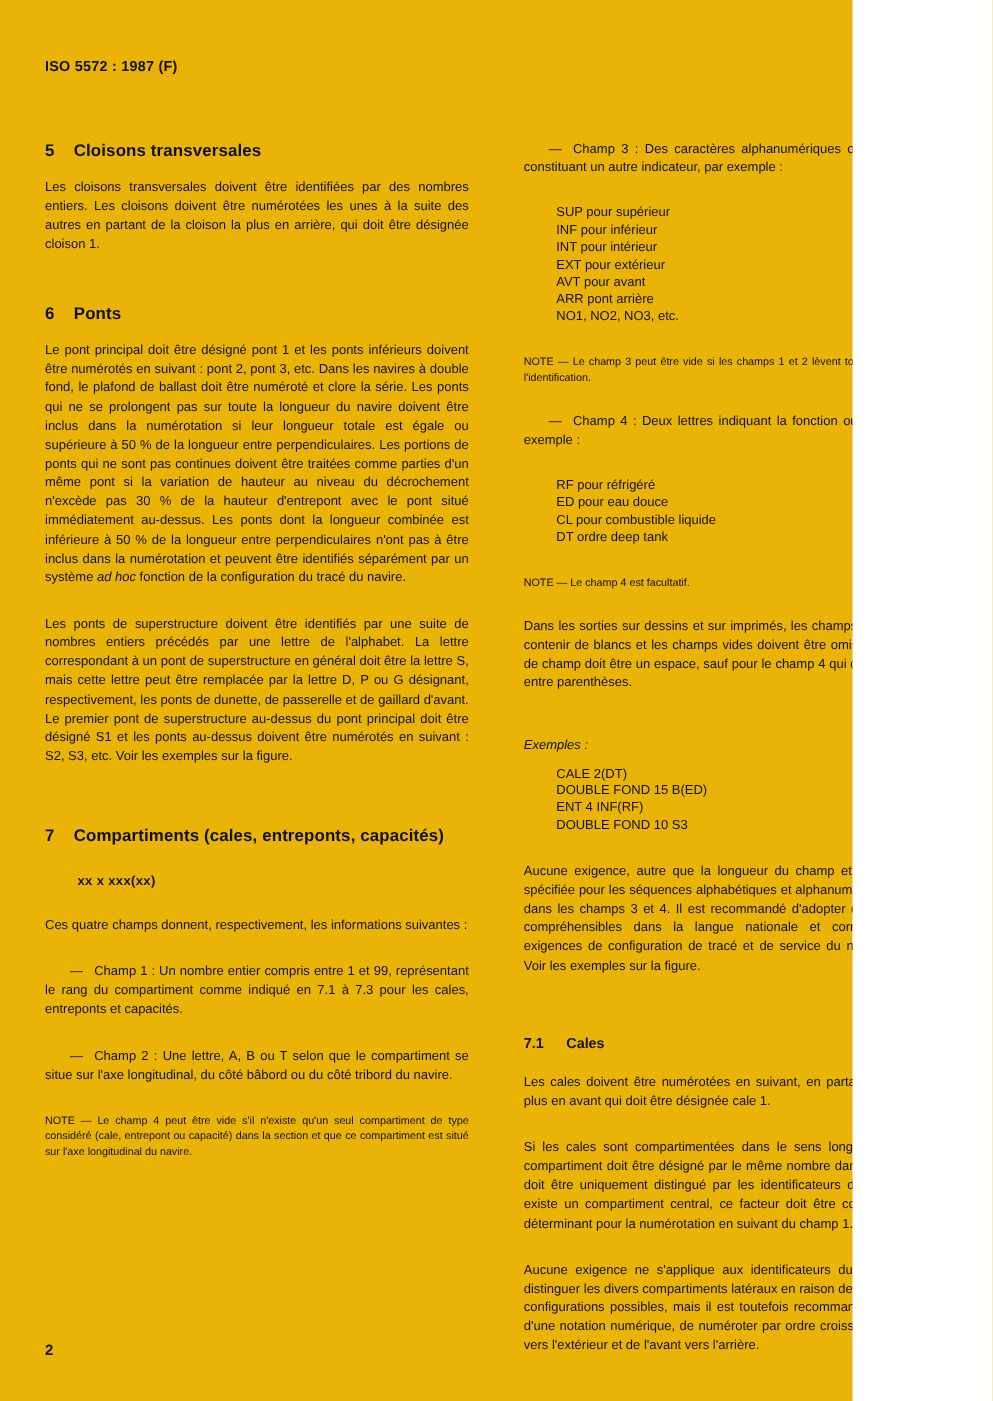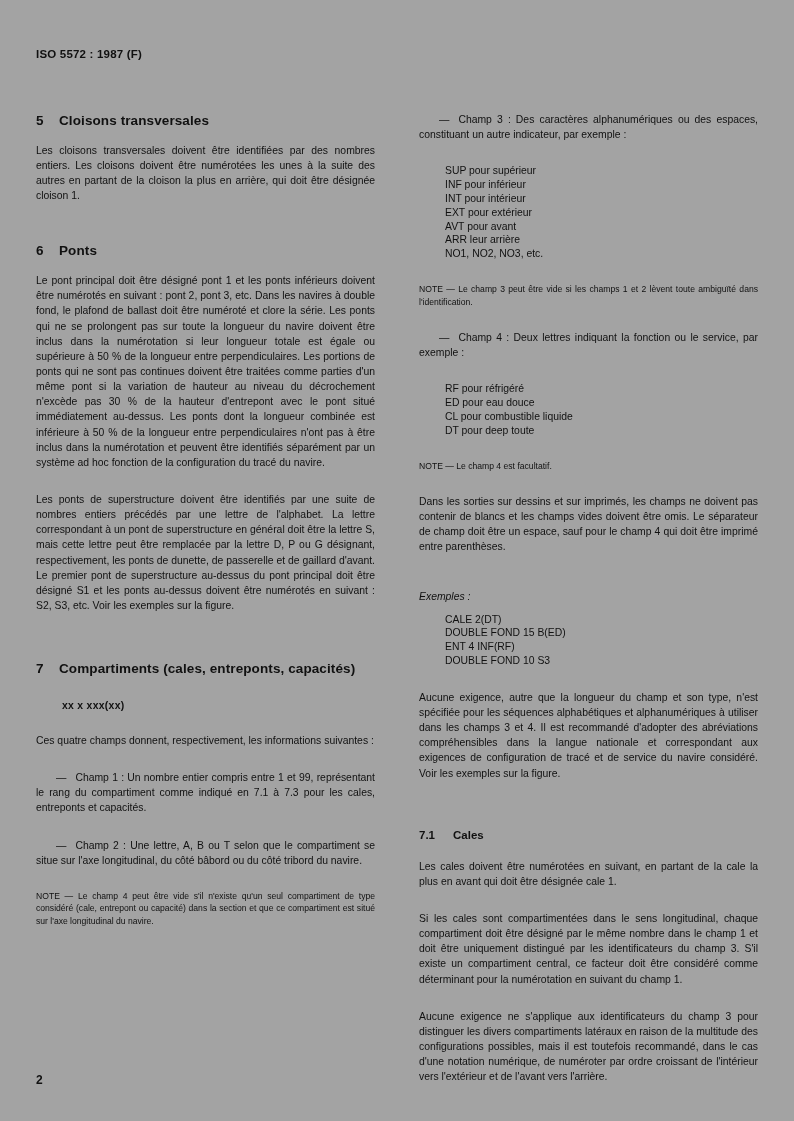--- a/index.html
+++ b/index.html
@@ -6,23 +6,23 @@
     margin: 0;
     padding: 0;
     background: #ffffff;
   }
   body {
     font-family: "Liberation Sans", sans-serif;
     color: #111111;
   }
   .page {
     position: relative;
-    width: 794px;
+    width: 682px;
     height: 1121px;
-    background: #a3a3a3;
+    background: #eab308;
     box-sizing: border-box;
     overflow: hidden;
   }
   .doc-header {
     position: absolute;
     left: 36px;
     top: 48px;
     font-size: 11.5px;
     font-weight: bold;
     letter-spacing: 0.2px;
@@ -93,20 +93,21 @@
     white-space: nowrap;
   }
   .code-line {
     font-size: 10.4px;
     font-weight: bold;
     margin: 0 0 13px 0;
     padding-left: 26px;
     letter-spacing: 0.3px;
   }
   .ital {
+    font-style: italic;
   }
   p.exlabel {
     font-size: 10.4px;
     font-style: italic;
     margin: 14px 0 11px 0;
   }
   .gap-sm { height: 9px; }
   .gap-lg { height: 26px; }
   .gap-xl { height: 34px; }
   .page-num {
@@ -180,39 +181,39 @@
       <p class="dash"><span class="dash-mark">—</span><span>Champ 3 : Des caractères alphanumériques ou des espaces, constituant un autre indicateur, par exemple :</span></p>
 
       <div class="gap-sm"></div>
 
       <ul class="plain">
         <li>SUP pour supérieur</li>
         <li>INF pour inférieur</li>
         <li>INT pour intérieur</li>
         <li>EXT pour extérieur</li>
         <li>AVT pour avant</li>
-        <li>ARR leur arrière</li>
+        <li>ARR pont arrière</li>
         <li>NO1, NO2, NO3, etc.</li>
       </ul>
 
       <div class="gap-sm"></div>
 
       <p class="note">NOTE — Le champ 3 peut être vide si les champs 1 et 2 lèvent toute ambiguïté dans l'identification.</p>
 
       <div class="gap-sm"></div>
 
       <p class="dash"><span class="dash-mark">—</span><span>Champ 4 : Deux lettres indiquant la fonction ou le service, par exemple :</span></p>
 
       <div class="gap-sm"></div>
 
       <ul class="plain">
         <li>RF pour réfrigéré</li>
         <li>ED pour eau douce</li>
         <li>CL pour combustible liquide</li>
-        <li>DT pour deep toute</li>
+        <li>DT ordre deep tank</li>
       </ul>
 
       <div class="gap-sm"></div>
 
       <p class="note">NOTE — Le champ 4 est facultatif.</p>
 
       <div class="gap-sm"></div>
 
       <p class="body">Dans les sorties sur dessins et sur imprimés, les champs ne doivent pas contenir de blancs et les champs vides doivent être omis. Le séparateur de champ doit être un espace, sauf pour le champ 4 qui doit être imprimé entre parenthèses.</p>
 

